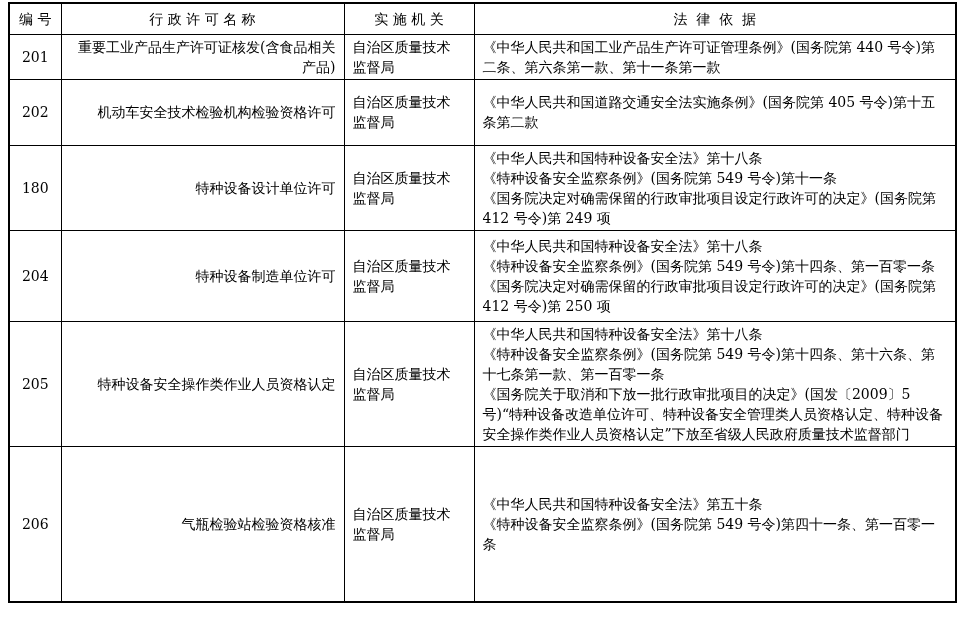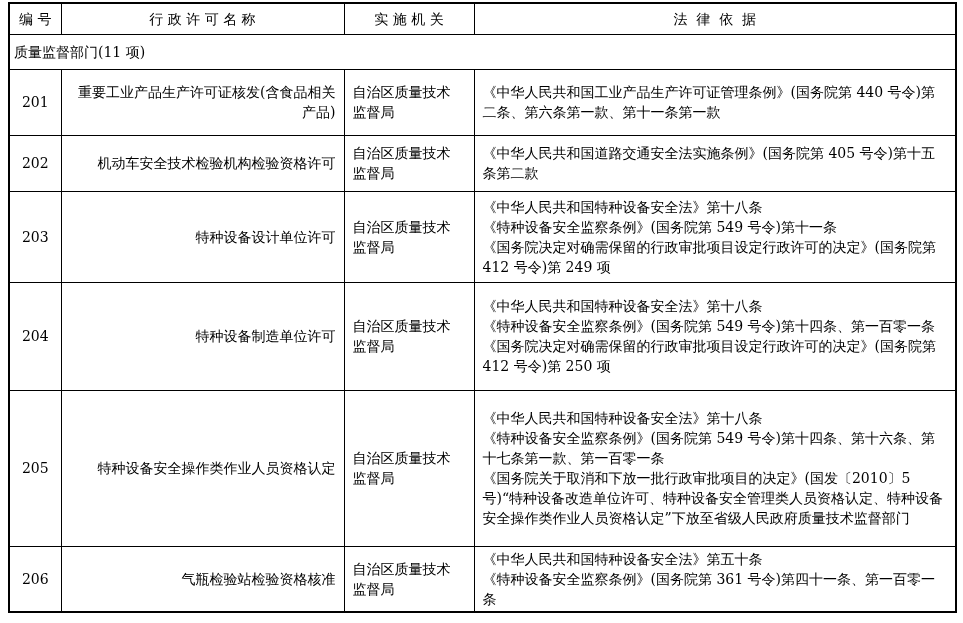--- a/index.html
+++ b/index.html
@@ -86,42 +86,39 @@
     </colgroup>
     <thead>
       <tr class="header-row">
         <th class="col-id">编 号</th>
         <th>行 政 许 可 名 称</th>
         <th>实 施 机 关</th>
         <th>法  律  依  据</th>
       </tr>
     </thead>
     <tbody>
-      <tr class="section-row">
-        <td class="section-cell" colspan="4">质量监督部门(11 项)</td>
-      </tr>
 
     <tr class="data-row">
     <td class="col-id">201</td>
     <td class="col-name">重要工业产品生产许可证核发(含食品相关产品)</td>
     <td class="col-agency">自治区质量技术监督局</td>
     <td class="col-basis">
             <div class="basis-line">《中华人民共和国工业产品生产许可证管理条例》(国务院第 440 号令)第二条、第六条第一款、第十一条第一款</div>
           </td>
   </tr>
         <tr class="data-row">
     <td class="col-id">202</td>
     <td class="col-name">机动车安全技术检验机构检验资格许可</td>
     <td class="col-agency">自治区质量技术监督局</td>
     <td class="col-basis">
             <div class="basis-line">《中华人民共和国道路交通安全法实施条例》(国务院第 405 号令)第十五条第二款</div>
           </td>
   </tr>
         <tr class="data-row">
-    <td class="col-id">203</td>
+    <td class="col-id">180</td>
     <td class="col-name">特种设备设计单位许可</td>
     <td class="col-agency">自治区质量技术监督局</td>
     <td class="col-basis">
             <div class="basis-line">《中华人民共和国特种设备安全法》第十八条</div>
             <div class="basis-line">《特种设备安全监察条例》(国务院第 549 号令)第十一条</div>
             <div class="basis-line">《国务院决定对确需保留的行政审批项目设定行政许可的决定》(国务院第 412 号令)第 249 项</div>
           </td>
   </tr>
         <tr class="data-row">
     <td class="col-id">204</td>
@@ -133,27 +130,27 @@
             <div class="basis-line">《国务院决定对确需保留的行政审批项目设定行政许可的决定》(国务院第 412 号令)第 250 项</div>
           </td>
   </tr>
         <tr class="data-row">
     <td class="col-id">205</td>
     <td class="col-name">特种设备安全操作类作业人员资格认定</td>
     <td class="col-agency">自治区质量技术监督局</td>
     <td class="col-basis">
             <div class="basis-line">《中华人民共和国特种设备安全法》第十八条</div>
             <div class="basis-line">《特种设备安全监察条例》(国务院第 549 号令)第十四条、第十六条、第十七条第一款、第一百零一条</div>
-            <div class="basis-line">《国务院关于取消和下放一批行政审批项目的决定》(国发〔2010〕5号)“特种设备改造单位许可、特种设备安全管理类人员资格认定、特种设备安全操作类作业人员资格认定”下放至省级人民政府质量技术监督部门</div>
+            <div class="basis-line">《国务院关于取消和下放一批行政审批项目的决定》(国发〔2009〕5号)“特种设备改造单位许可、特种设备安全管理类人员资格认定、特种设备安全操作类作业人员资格认定”下放至省级人民政府质量技术监督部门</div>
           </td>
   </tr>
         <tr class="data-row">
     <td class="col-id">206</td>
     <td class="col-name">气瓶检验站检验资格核准</td>
     <td class="col-agency">自治区质量技术监督局</td>
     <td class="col-basis">
             <div class="basis-line">《中华人民共和国特种设备安全法》第五十条</div>
-            <div class="basis-line">《特种设备安全监察条例》(国务院第 361 号令)第四十一条、第一百零一条</div>
+            <div class="basis-line">《特种设备安全监察条例》(国务院第 549 号令)第四十一条、第一百零一条</div>
           </td>
   </tr>
       </tbody>
   </table>
 </div>
 
 </body></html>

